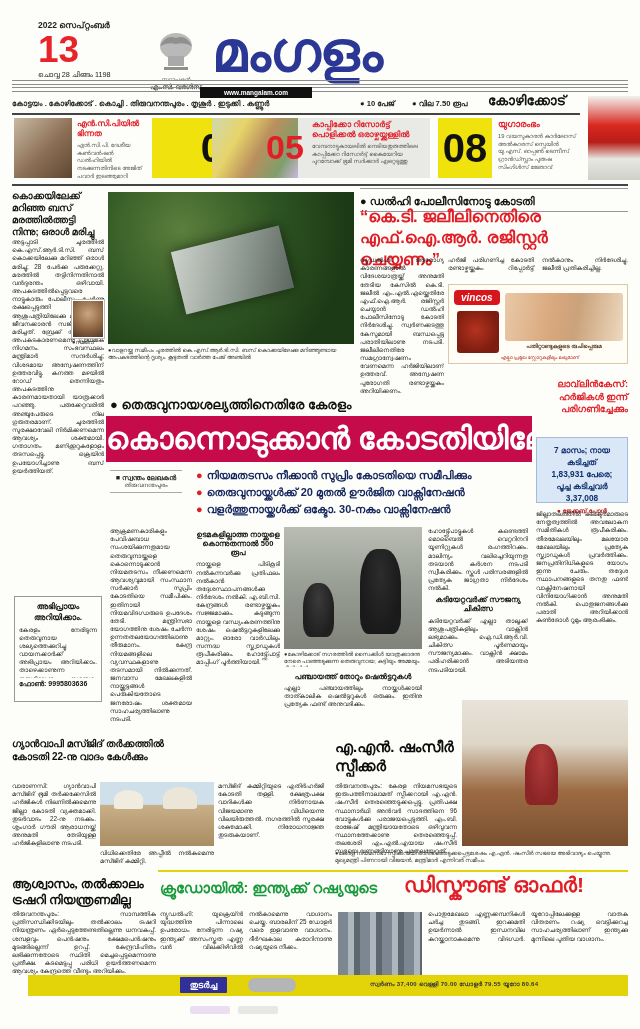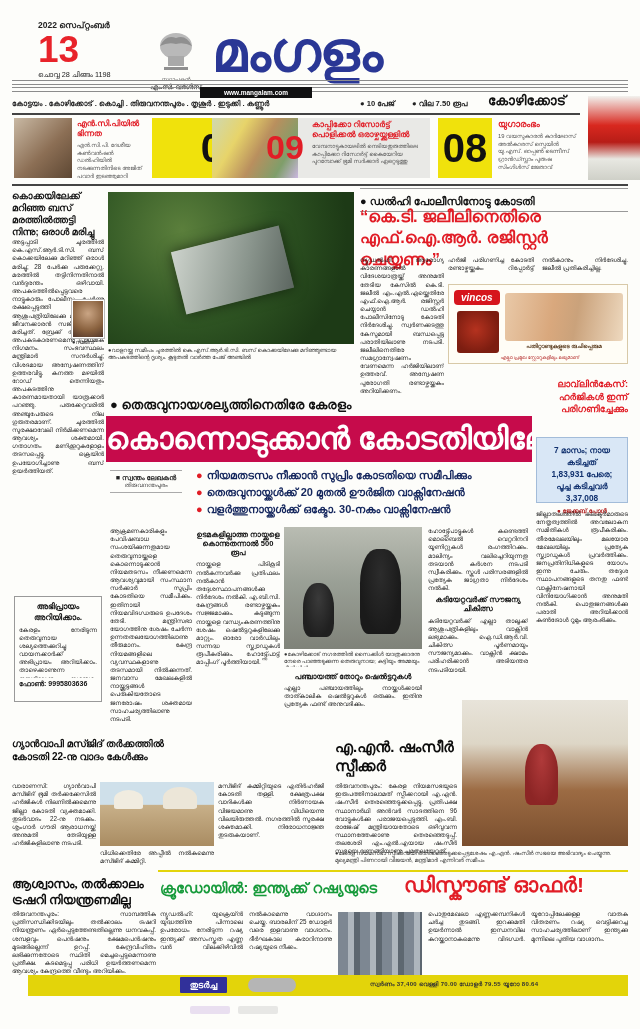--- a/index.html
+++ b/index.html
@@ -85,21 +85,21 @@
   <div class="abs rule" style="left:12px;top:113px;width:568px;height:1.5px;"></div>
 
   <div class="abs photo ph-speaker" style="left:14px;top:118px;width:58px;height:60px;"></div>
   <div class="abs" style="left:77px;top:119px;width:72px;height:60px;overflow:hidden;">
     <div class="tease-h">എൻ.സി.പിയിൽ ഭിന്നത</div>
     <div class="tease-t">എൻ.സി.പി. ദേശീയ കൺവൻഷൻ ഡൽഹിയിൽ നടക്കുന്നതിനിടെ അജിത് പവാർ ഇടഞ്ഞുമാറി</div>
   </div>
   <div class="abs pagebox" style="left:152px;top:118px;width:54px;height:60px;padding-left:44px;">07</div>
 
   <div class="abs photo ph-group" style="left:212px;top:118px;width:86px;height:60px;"></div>
-  <div class="abs" style="left:266px;top:128px;font-size:34px;font-weight:bold;color:#e11d26;z-index:3;">09</div>
+  <div class="abs" style="left:266px;top:128px;font-size:34px;font-weight:bold;color:#e11d26;z-index:3;">05</div>
   <div class="abs" style="left:298px;top:118px;width:132px;height:60px;background:#e9e9e6;padding:2px 4px 2px 14px;box-sizing:border-box;overflow:hidden;">
     <div class="tease-h">കാപ്പിക്കോ റിസോർട്ട് പൊളിക്കൽ ഒരാഴ്ചയ്ക്കുള്ളിൽ</div>
     <div class="tease-t">വേമ്പനാട്ടുകായലിൽ നെടിയതുരുത്തിലെ കാപ്പിക്കോ റിസോർട്ട് കൈയേറിയ പുറമ്പോക്ക് ഭൂമി സർക്കാർ ഏറ്റെടുത്തു</div>
   </div>
 
   <div class="abs pagebox" style="left:438px;top:118px;width:54px;height:60px;">08</div>
   <div class="abs" style="left:498px;top:119px;width:86px;height:60px;overflow:hidden;">
     <div class="tease-h" style="font-size:9px;">യുഗാരംഭം</div>
     <div class="tease-t">19 വയസുകാരൻ കാർലോസ് അൽകാരസ് സ്പെയിൻ യു.എസ്. ഓപ്പൺ ടെന്നീസ് ഗ്രാൻഡ്സ്ലാം പുരുഷ സിംഗിൾസ് ജേതാവ്</div>
   </div>

